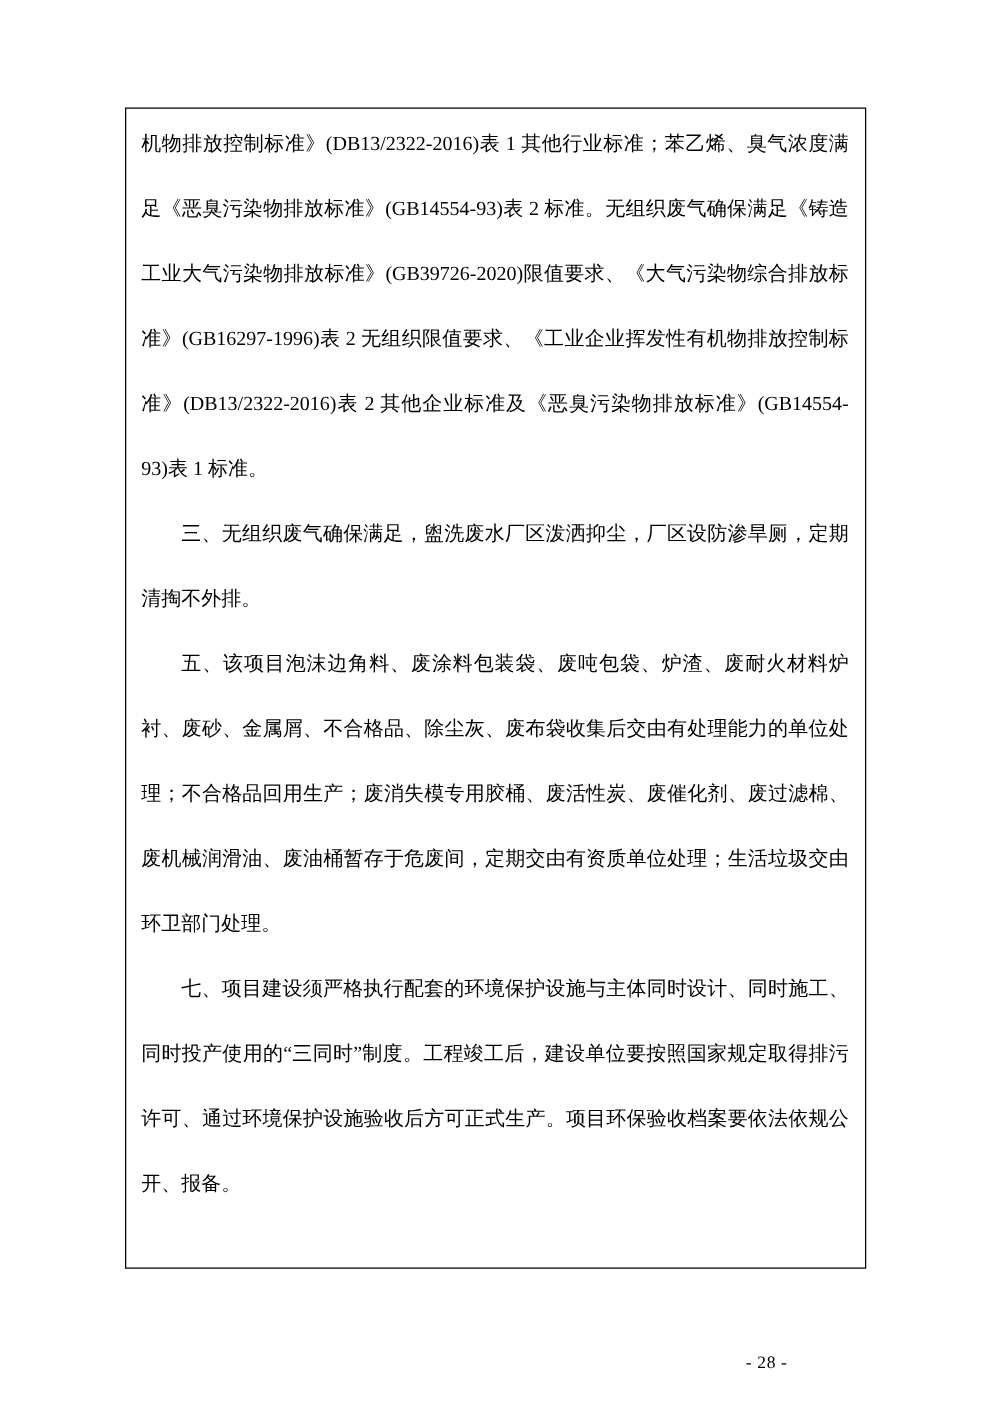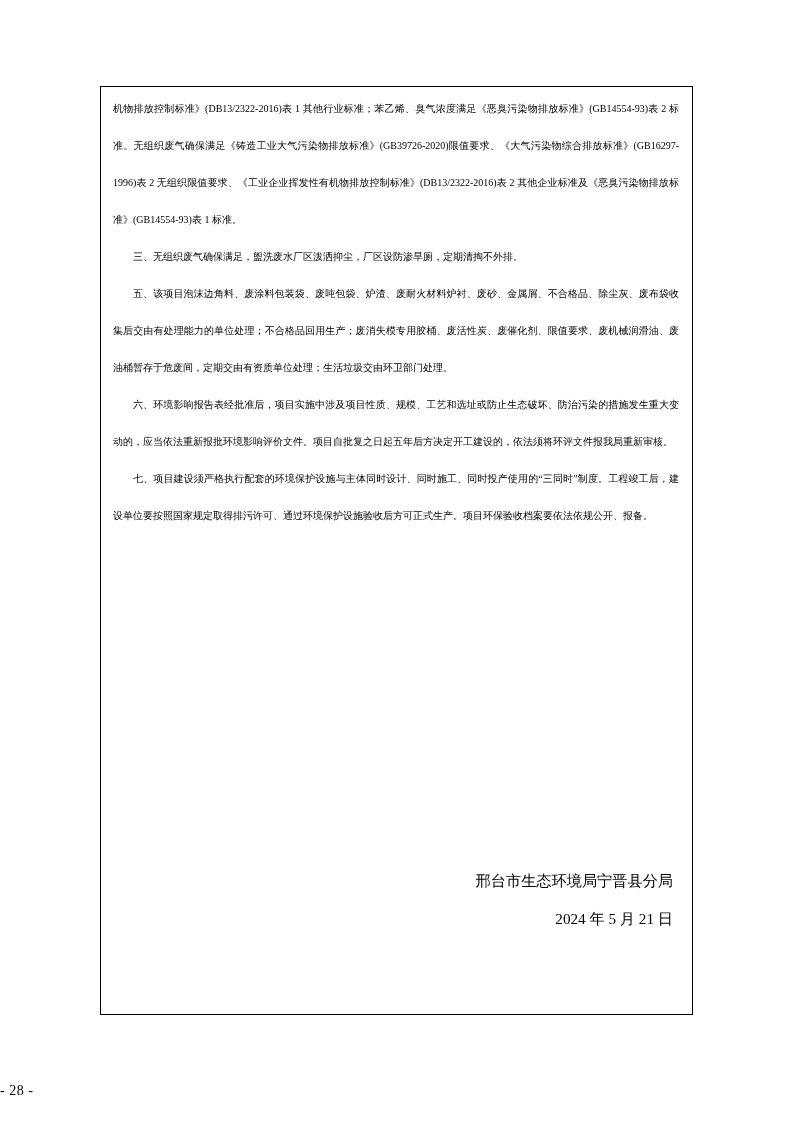--- a/index.html
+++ b/index.html
@@ -27,22 +27,22 @@
     height: 929px;
     border: 1px solid #000000;
     box-sizing: border-box;
   }
   .doc-body {
     position: absolute;
     left: 113px;
     top: 90px;
     width: 566px;
     box-sizing: border-box;
-    font-size: 10px;
-    line-height: 37px;
+    font-size: 16px;
+    line-height: 52px;
     text-align: justify;
     text-justify: inter-ideograph;
   }
   .para {
     margin: 0;
     padding: 0;
   }
   .para.indent {
     text-indent: 2em;
   }
@@ -58,40 +58,35 @@
     box-sizing: border-box;
   }
   .sig-line {
     margin: 0;
   }
   .page-number {
     position: absolute;
     left: 0;
     top: 1083px;
     width: 630px;
-    text-align: left;
+    text-align: right;
     font-size: 14px;
     letter-spacing: 0.5px;
   }
 </style>
 </head>
 <body>
 
 <div class="page">
 
   <div class="doc-frame"></div>
 
   <div class="doc-body">
     <p class="para">机物排放控制标准》(DB13/2322-2016)表 1 其他行业标准；苯乙烯、臭气浓度满足《恶臭污染物排放标准》(GB14554-93)表 2 标准。无组织废气确保满足《铸造工业大气污染物排放标准》(GB39726-2020)限值要求、《大气污染物综合排放标准》(GB16297-1996)表 2 无组织限值要求、《工业企业挥发性有机物排放控制标准》(DB13/2322-2016)表 2 其他企业标准及《恶臭污染物排放标准》(GB14554-93)表 1 标准。</p>
     <p class="para indent">三、无组织废气确保满足，盥洗废水厂区泼洒抑尘，厂区设防渗旱厕，定期清掏不外排。</p>
-    <p class="para indent">五、该项目泡沫边角料、废涂料包装袋、废吨包袋、炉渣、废耐火材料炉衬、废砂、金属屑、不合格品、除尘灰、废布袋收集后交由有处理能力的单位处理；不合格品回用生产；废消失模专用胶桶、废活性炭、废催化剂、限值要求、废机械润滑油、废油桶暂存于危废间，定期交由有资质单位处理；生活垃圾交由环卫部门处理。</p>
-    <p class="para indent">六、环境影响报告表经批准后，项目实施中涉及项目性质、规模、工艺和选址或防止生态破坏、防治污染的措施发生重大变动的，应当依法重新报批环境影响评价文件。项目自批复之日起五年后方决定开工建设的，依法须将环评文件报我局重新审核。</p>
+    <p class="para indent">五、该项目泡沫边角料、废涂料包装袋、废吨包袋、炉渣、废耐火材料炉衬、废砂、金属屑、不合格品、除尘灰、废布袋收集后交由有处理能力的单位处理；不合格品回用生产；废消失模专用胶桶、废活性炭、废催化剂、废过滤棉、废机械润滑油、废油桶暂存于危废间，定期交由有资质单位处理；生活垃圾交由环卫部门处理。</p>
     <p class="para indent">七、项目建设须严格执行配套的环境保护设施与主体同时设计、同时施工、同时投产使用的“三同时”制度。工程竣工后，建设单位要按照国家规定取得排污许可、通过环境保护设施验收后方可正式生产。项目环保验收档案要依法依规公开、报备。</p>
   </div>
 
-  <div class="sig-block">
-    <p class="sig-line">邢台市生态环境局宁晋县分局</p>
-    <p class="sig-line">2024 年 5 月 21 日</p>
-  </div>
 
   <div class="page-number">- 28 -</div>
 
 </div>
 
 </body></html>

